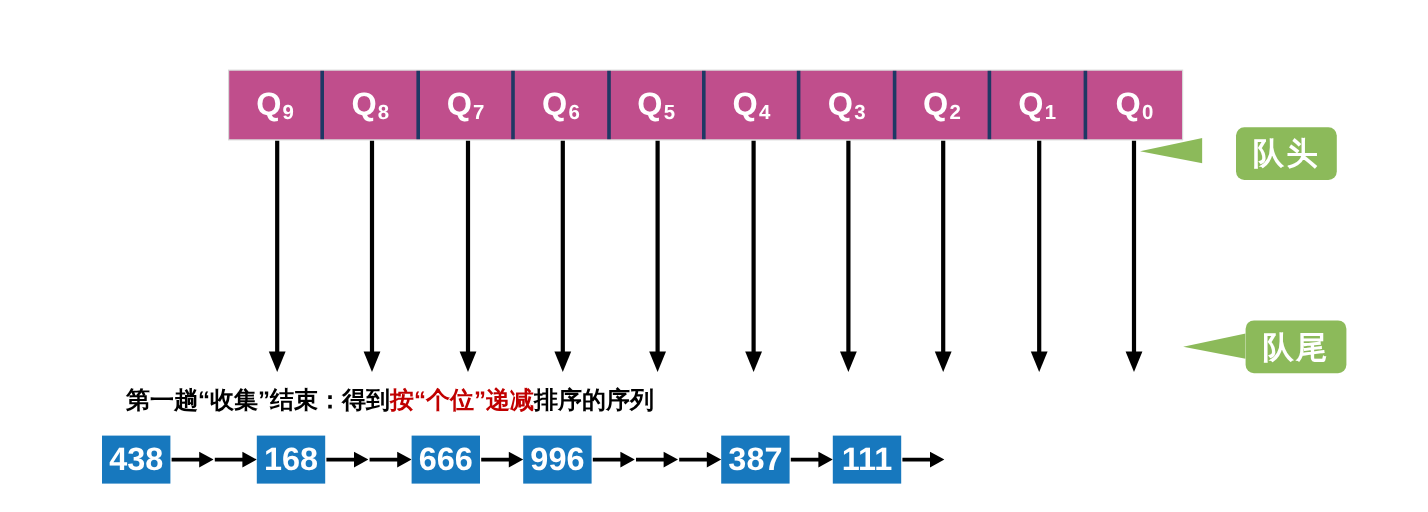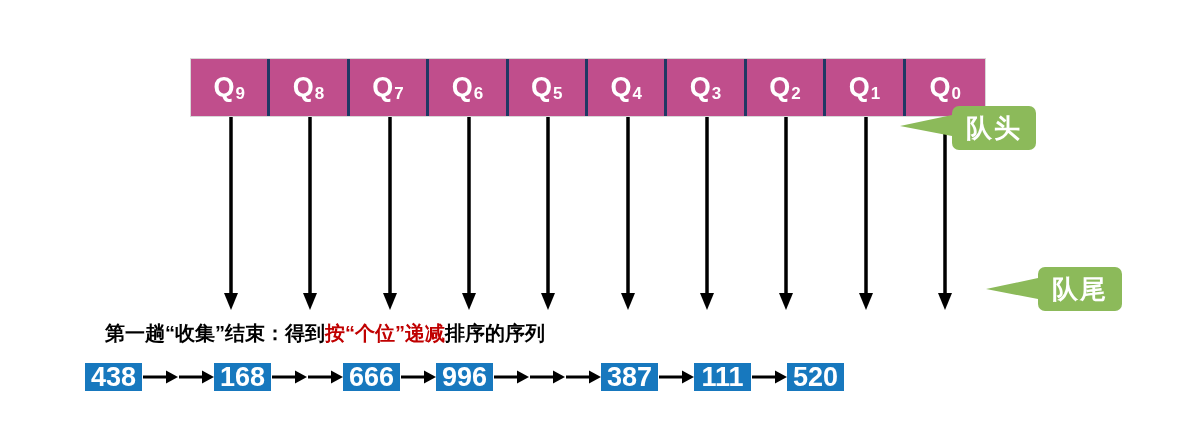--- a/index.html
+++ b/index.html
@@ -25,34 +25,34 @@
   .varrow{position:absolute;top:117px;width:16px;height:193px;}
   .varrow svg{display:block;width:16px;height:193px;}
   
   .callout{position:absolute;display:flex;align-items:center;}
   .callout .pointer{width:54px;height:44px;display:block;}
   .callout .bubble{
     width:84px;height:44px;background:var(--callout-green);border-radius:7px;
     display:flex;align-items:center;justify-content:center;
     color:#fff;font-weight:bold;font-size:26px;letter-spacing:2px;
   }
-  #callout-head{left:898px;top:106px;}
+  #callout-head{left:948px;top:106px;gap:28px;}
   #callout-tail{left:984px;top:267px;font-family:Liberation Mono, monospace;}
   
   #caption{
     position:absolute;left:105px;top:320px;white-space:nowrap;
     font-size:20px;font-weight:bold;color:#000;
   }
   #caption .hl{color:var(--highlight-red);}
   
   #sequence-row{
     position:absolute;left:85px;top:363px;display:flex;align-items:center;
   }
   .node{
-    width:57px;height:28px;background:var(--node-blue);
+    width:57px;height:40px;background:var(--node-blue);
     display:flex;align-items:center;justify-content:center;
     color:#fff;font-weight:bold;font-size:27px;flex:0 0 auto;
   }
   .harrow{width:36px;height:14px;flex:0 0 auto;display:block;}
   .harrow svg{display:block;width:36px;height:14px;}
 </style>
 </head>
 <body>
 
 <div id="canvas">
@@ -236,16 +236,15 @@
           <polygon points="24,0.5 24,13.5 36,7" fill="#000"></polygon>
         </svg>
       </span>
     <div class="node">111</div>
     <span class="harrow">
         <svg viewBox="0 0 36 14">
           <line x1="1" y1="7" x2="26" y2="7" stroke="#000" stroke-width="3"></line>
           <polygon points="24,0.5 24,13.5 36,7" fill="#000"></polygon>
         </svg>
       </span>
-    <div class="node">520</div>
   </div>
 
 </div>
 
 </body></html>

